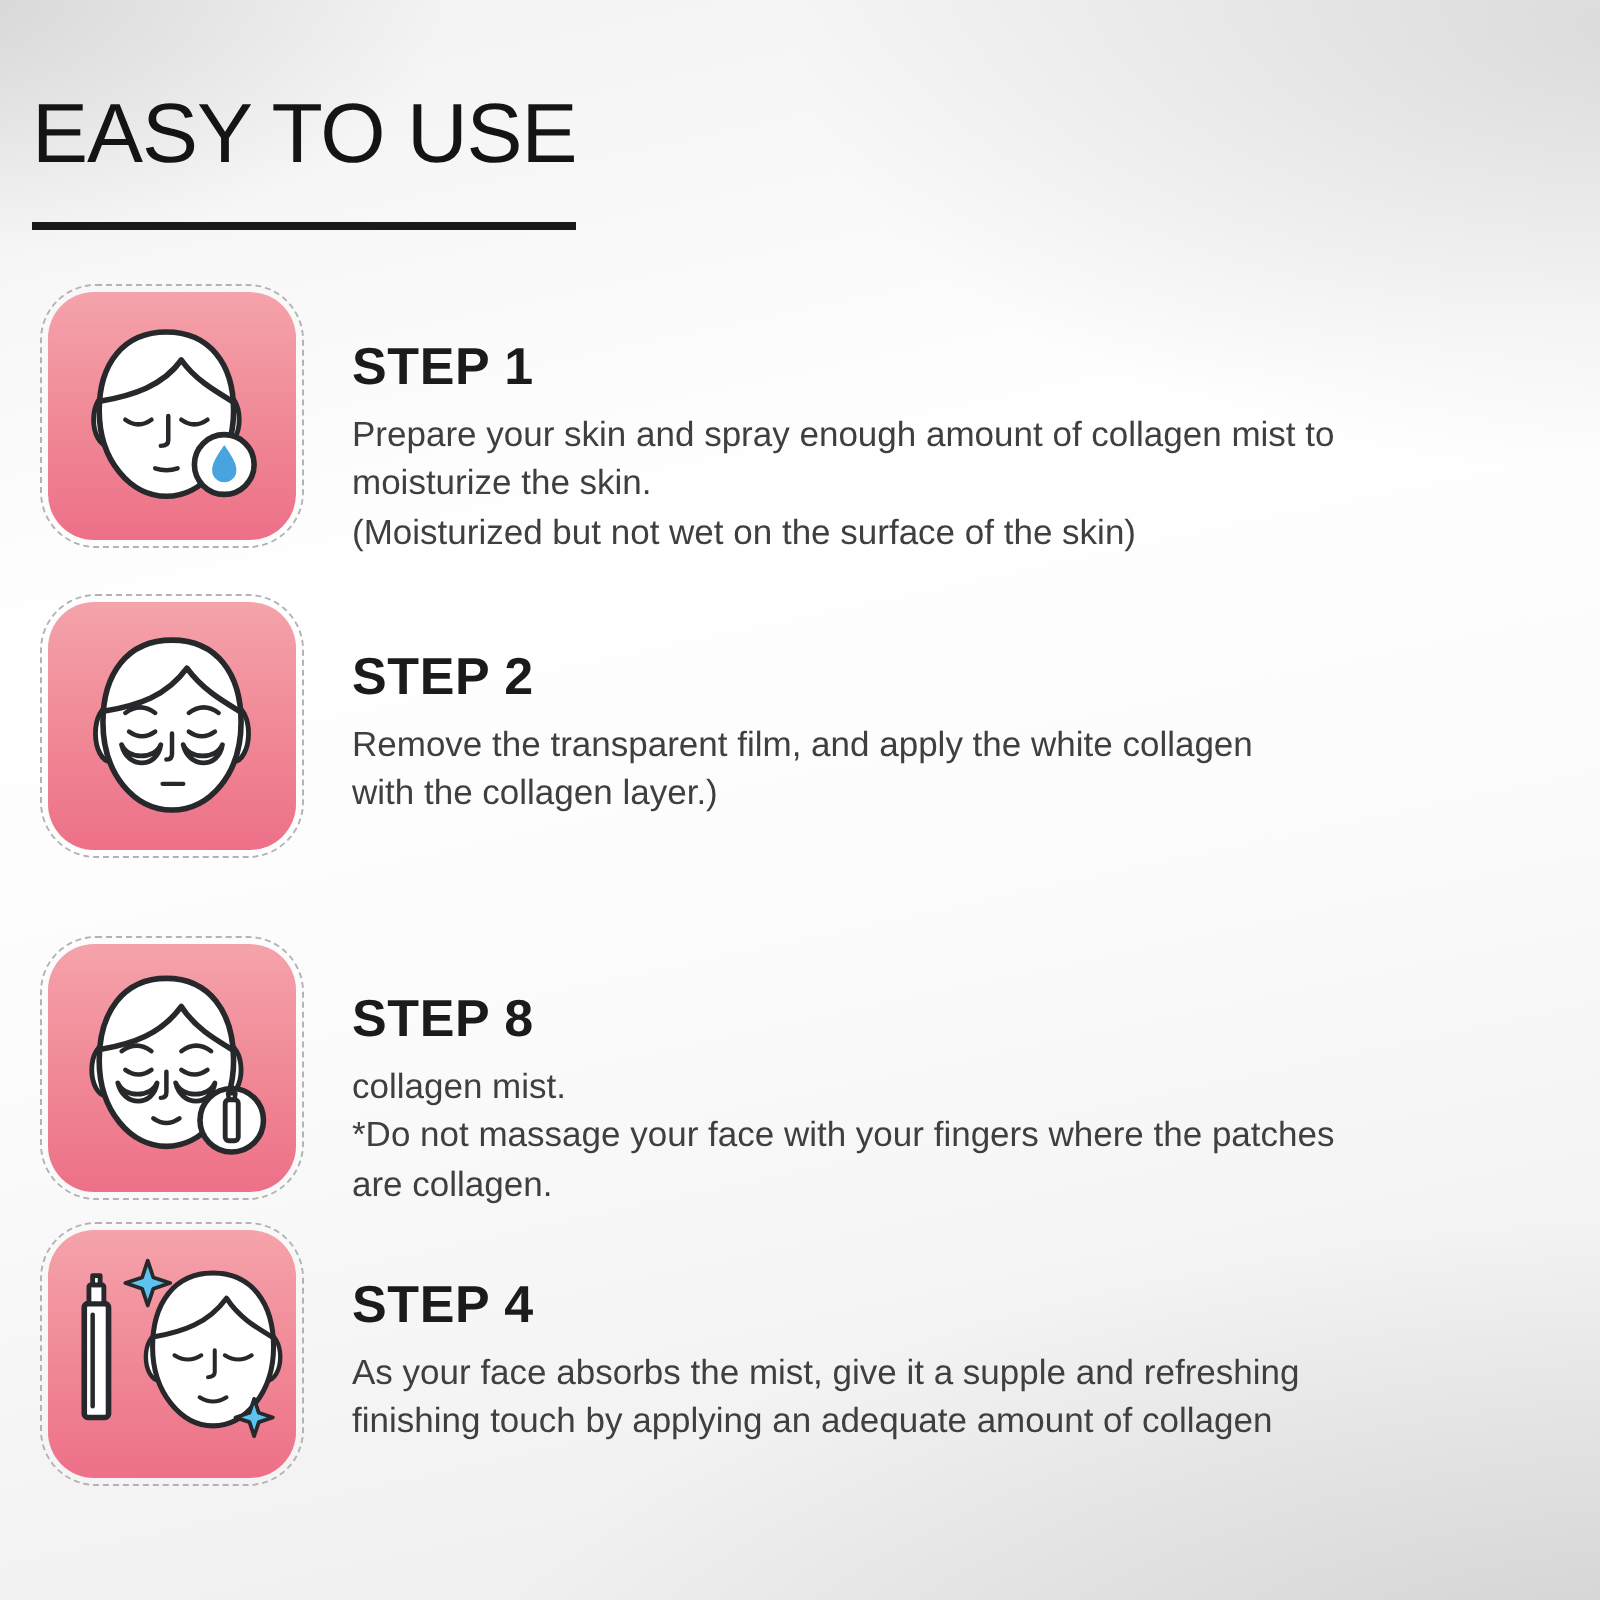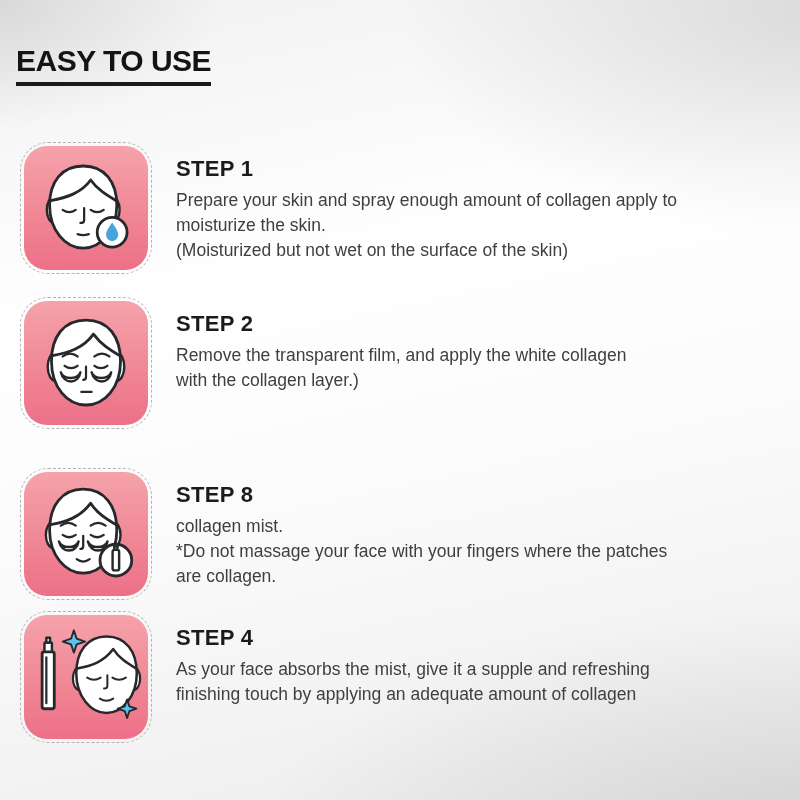--- a/index.html
+++ b/index.html
@@ -8,38 +8,38 @@
     font-family:"Liberation Sans","DejaVu Sans",sans-serif;
     background:
       radial-gradient(95% 50% at 102% 2%, rgba(150,150,150,0.30) 0%, rgba(150,150,150,0) 55%),
       radial-gradient(60% 30% at -5% 0%, rgba(140,140,140,0.28) 0%, rgba(140,140,140,0) 55%),
       radial-gradient(130% 55% at 105% 108%, rgba(140,140,140,0.30) 0%, rgba(140,140,140,0) 58%),
       linear-gradient(168deg,#f1f1f1 0%,#ffffff 34%,#fbfbfb 58%,#ececec 100%);
   }
   .page-title{
     position:absolute;left:16px;top:44px;margin:0;
     display:inline-block;
-    font-size:30px;font-weight:700;letter-spacing:-0.5px;color:#141414;
-    border-bottom:4px solid #1a1a1a;padding-bottom:5px;line-height:1.1;
+    font-size:42px;font-weight:400;letter-spacing:-0.5px;color:#141414;
+    border-bottom:4px solid #1a1a1a;padding-bottom:21px;line-height:1.1;
   }
   .step{position:absolute;left:20px;display:flex;gap:24px;align-items:flex-start;}
   .icon-frame{
     flex:0 0 auto;width:124px;height:124px;padding:3px;
     border:1.5px dashed #b3b3b3;border-radius:28px;
   }
   .icon-tile{
     width:100%;height:100%;border-radius:23px;
     background:linear-gradient(180deg,#f5a3ab 0%,#f08795 55%,#ed7088 100%);
     display:flex;align-items:center;justify-content:center;
   }
   .icon-tile svg{width:112px;height:112px;display:block;}
   .step-text{padding-top:15px;}
   .step-heading{
-    font-size:22px;font-weight:700;color:#1b1b1b;letter-spacing:0.3px;
-    margin:0 0 7px 0;line-height:1.1;
+    font-size:26px;font-weight:700;color:#1b1b1b;letter-spacing:0.3px;
+    margin:12px 0 7px 0;line-height:1.1;
   }
   .step-line{
     font-size:17.5px;color:#3f3f3f;line-height:1.42;white-space:nowrap;
   }
   .ln{fill:none;stroke:#26282b;stroke-width:3;stroke-linecap:round;stroke-linejoin:round;}
   .ln-thin{fill:none;stroke:#26282b;stroke-width:2.4;stroke-linecap:round;stroke-linejoin:round;}
   .wh{fill:#ffffff;stroke:#26282b;stroke-width:3;stroke-linecap:round;stroke-linejoin:round;}
   .wh-thin{fill:#ffffff;stroke:#26282b;stroke-width:2.6;stroke-linecap:round;stroke-linejoin:round;}
 </style>
 </head>
@@ -63,21 +63,21 @@
             <path class="ln-thin" d="M61 60 L61 73 Q61 76 57 76"></path>
             <path class="ln-thin" d="M54 88 Q60 90 66 88"></path>
           </g>
           <circle class="wh" cx="88" cy="86" r="16"></circle>
           <path d="M88 75.5 C84 81.5 81.5 85 81.5 89 a6.5 6.5 0 0 0 13 0 C94.5 85 92 81.5 88 75.5 Z" fill="#49a3df"></path>
         </svg>
       </div>
     </div>
     <div class="step-text">
       <div class="step-heading">STEP 1</div>
-      <div class="step-line">Prepare your skin and spray enough amount of  collagen apply to</div>
+      <div class="step-line">Prepare your skin and spray enough amount of  collagen mist to</div>
       <div class="step-line">moisturize the skin.</div>
       <div class="step-line">(Moisturized but not wet on the surface of the skin)</div>
     </div>
   </div>
 
   <div class="step" style="top:297px">
     <div class="icon-frame">
       <div class="icon-tile">
         <svg viewBox="0 0 120 120">
           <ellipse class="wh-thin" cx="27" cy="64" rx="8" ry="15"></ellipse>

